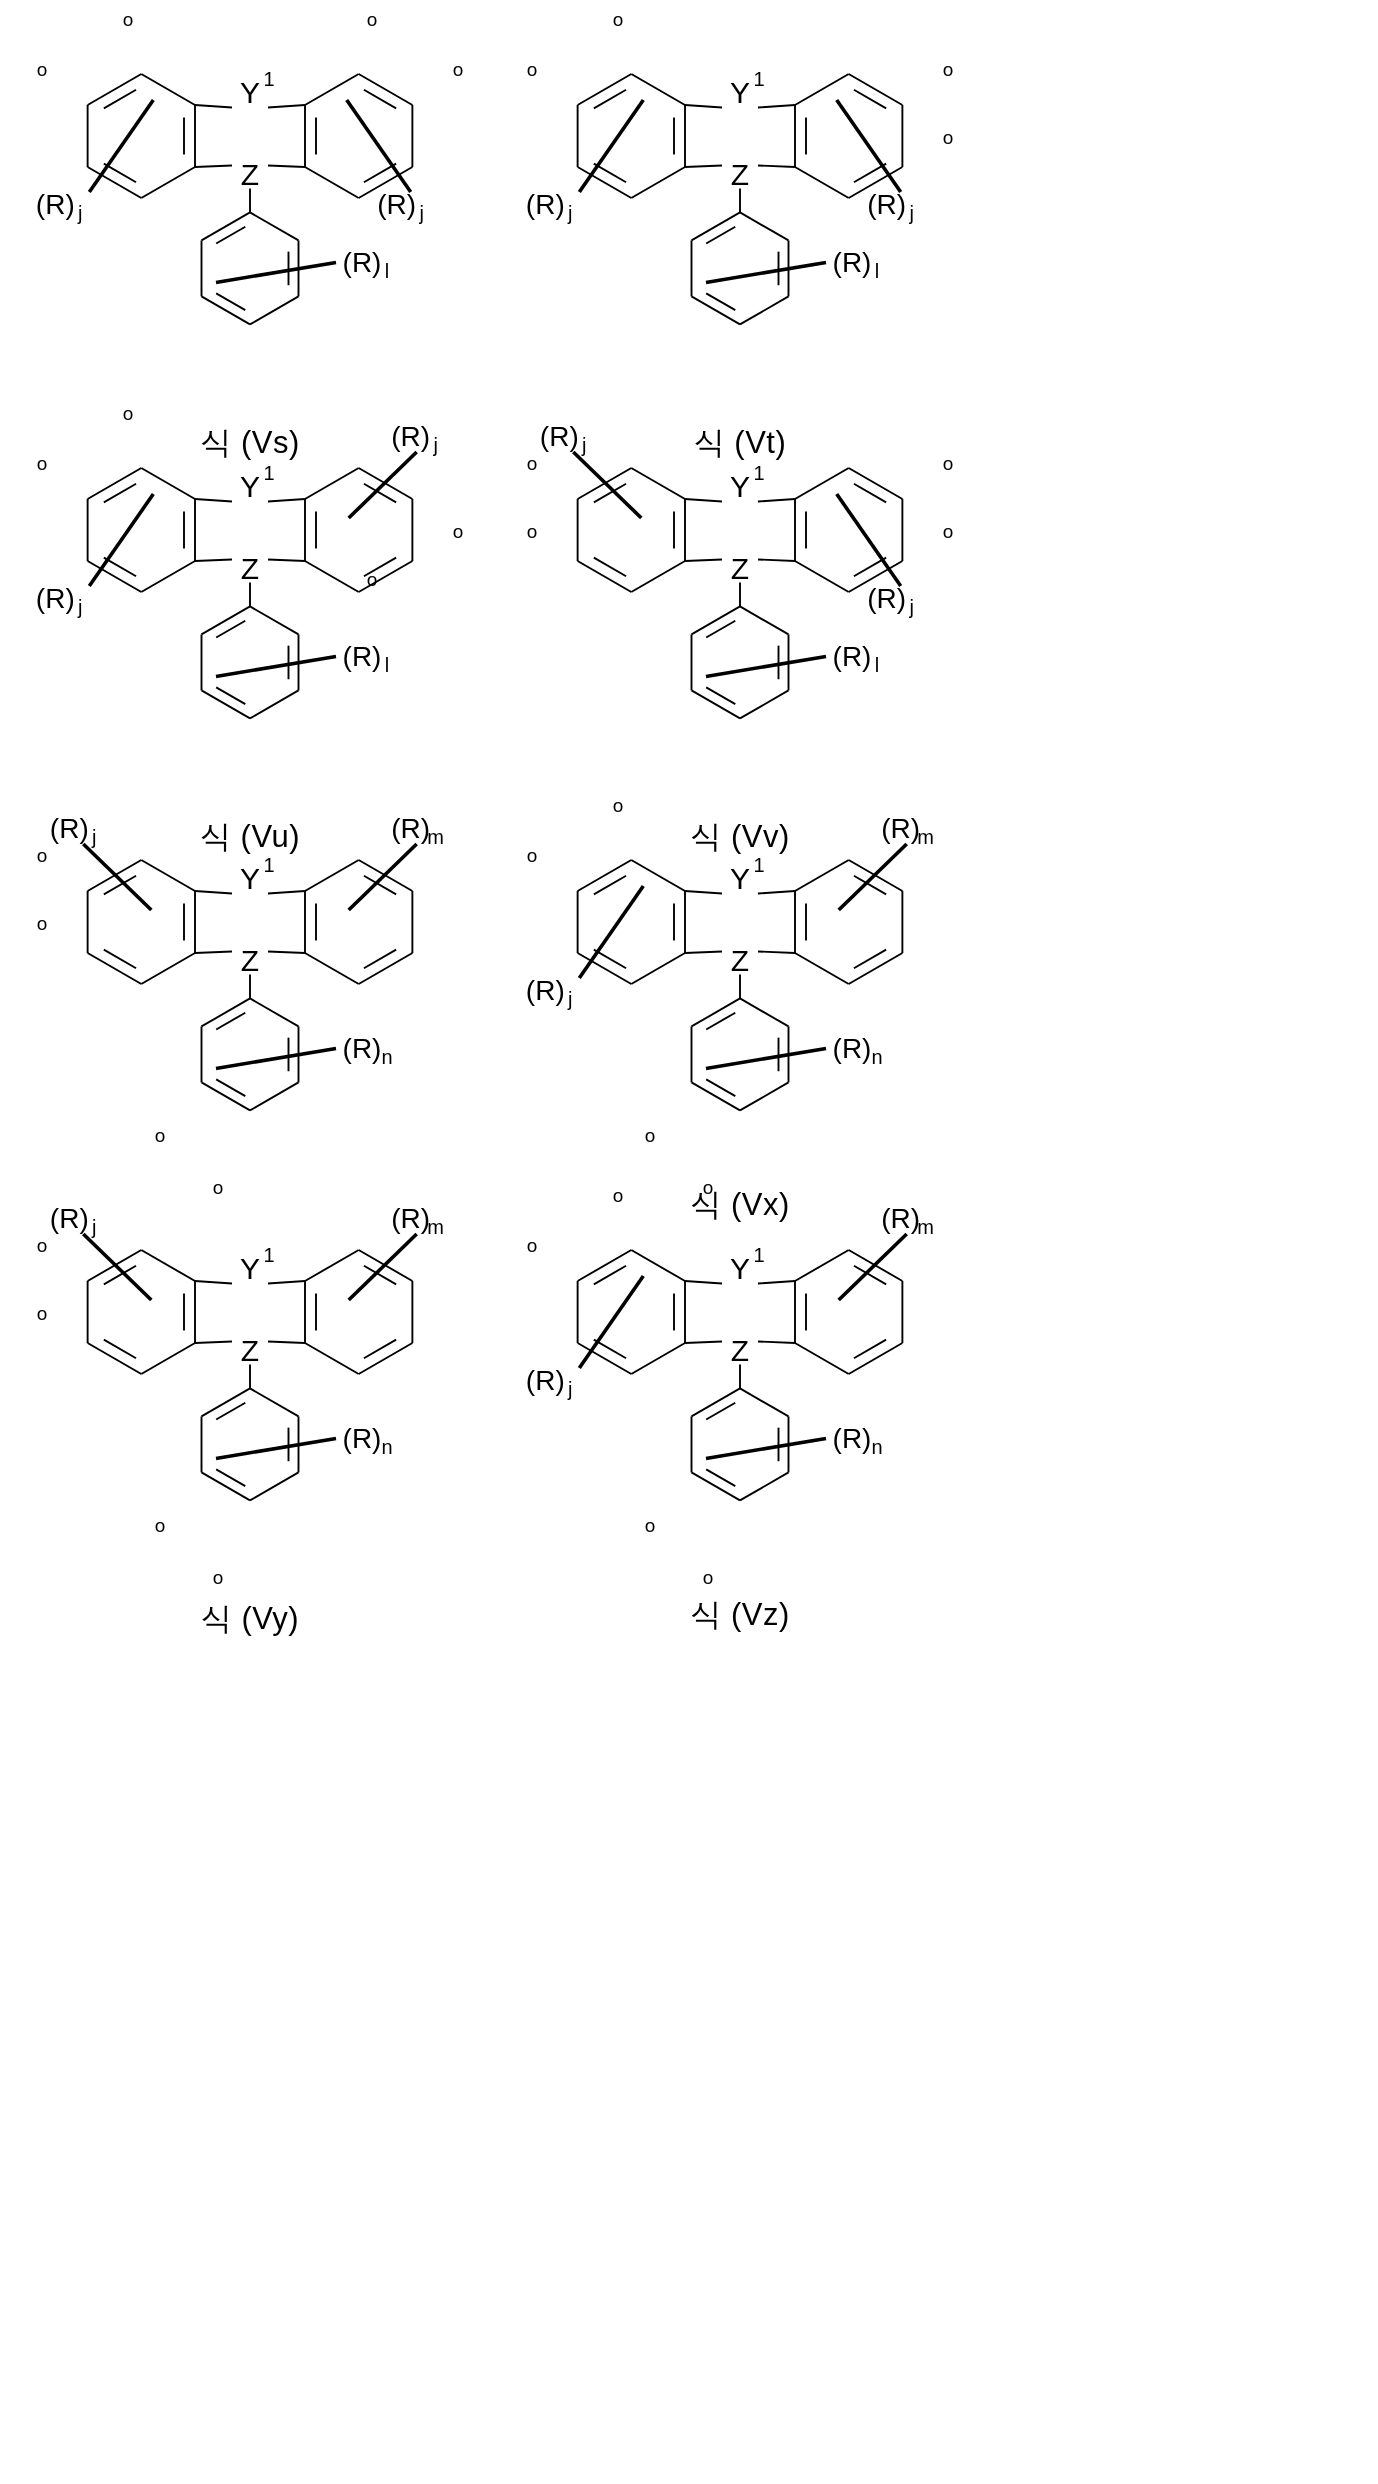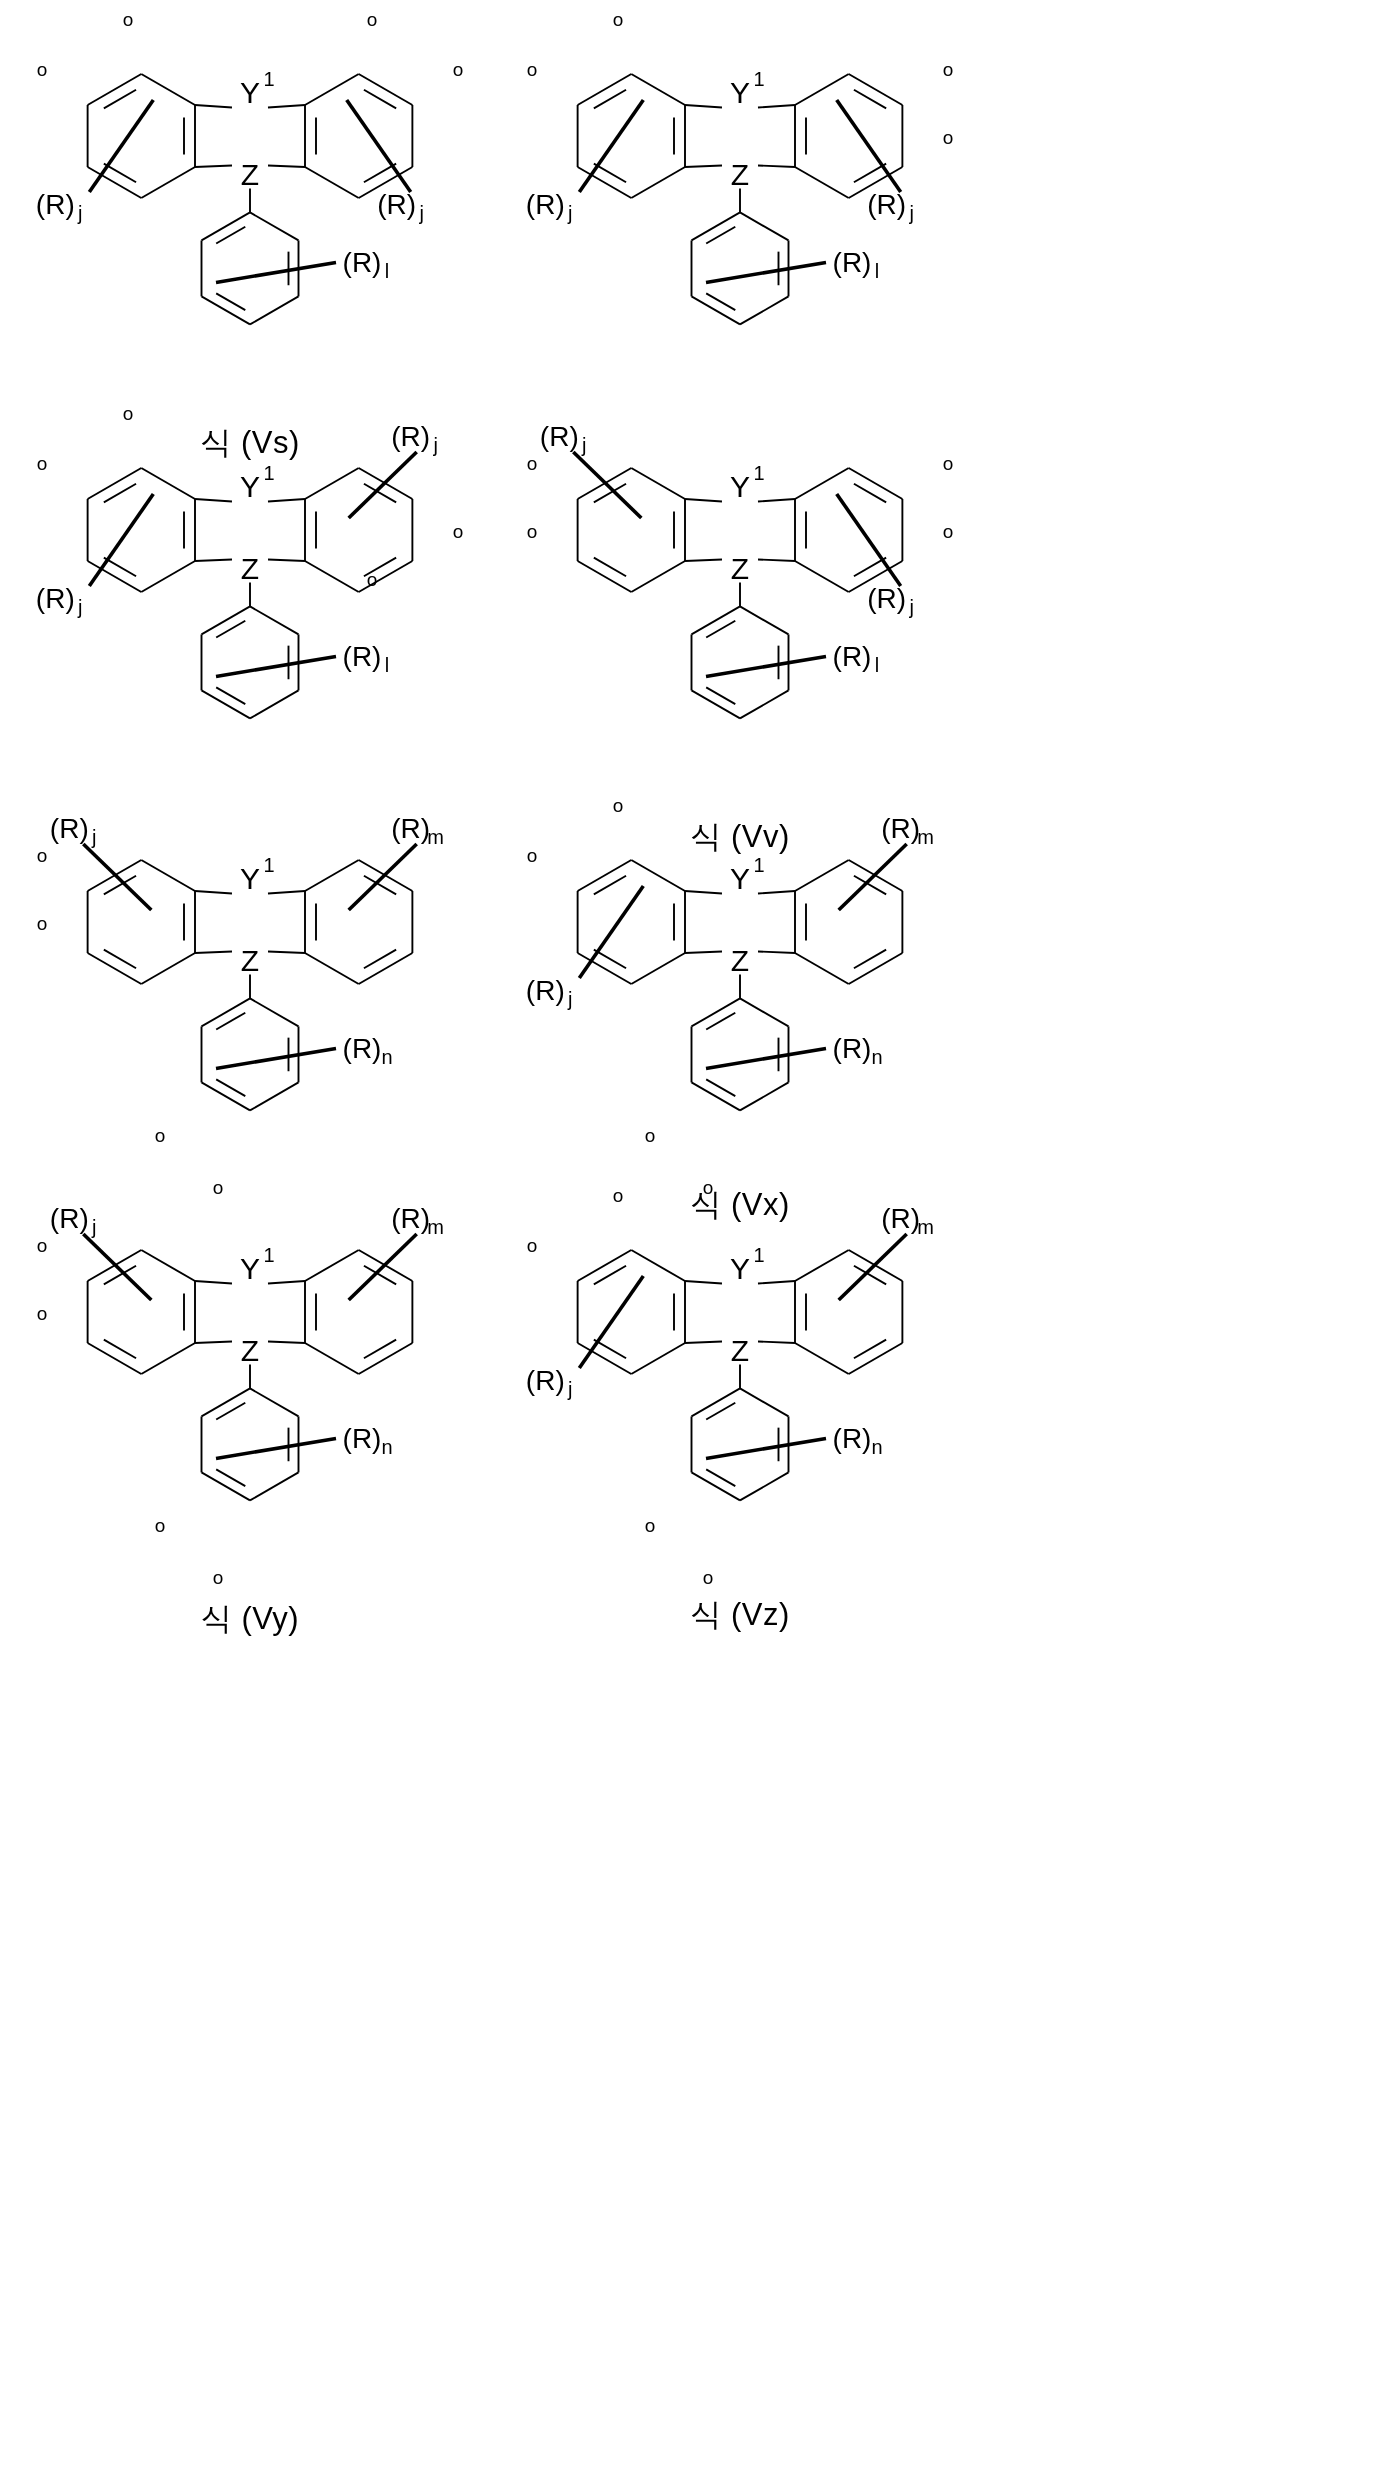--- a/index.html
+++ b/index.html
@@ -147,20 +147,21 @@
         <text x="386.6935750346352" y="210" text-anchor="middle" class="lbl-R">(R)</text>
         <text x="411.6935750346352" y="216" text-anchor="middle" class="lbl-Rsub">j</text>
         <line x1="206" y1="278.44" x2="326" y2="258.44" stroke="#000" stroke-width="3.6" stroke-linecap="butt"></line>
         <text x="352" y="268.44" text-anchor="middle" class="lbl-R">(R)</text>
         <text x="377" y="274.44" text-anchor="middle" class="lbl-Rsub">l</text>
         <text x="118" y="22" text-anchor="middle" class="lbl-o">o</text>
         <text x="32" y="72" text-anchor="middle" class="lbl-o">o</text>
         <text x="448" y="72" text-anchor="middle" class="lbl-o">o</text>
         <text x="448" y="140" text-anchor="middle" class="lbl-o">o</text>
       </svg>
+      <div class="caption" style="top: 418px;">식 (Vt)</div>
     </div>
     <div class="cell" style="left: 10px; top: 398px; width: 480px; height: 430px;">
       <svg width="480" height="430" viewBox="0 0 480 430" class="struct-svg">
         <line x1="131.30642496536478" y1="70" x2="185" y2="101" stroke="#000" stroke-width="1.9" stroke-linecap="butt"></line>
         <line x1="185" y1="101" x2="185" y2="163" stroke="#000" stroke-width="1.9" stroke-linecap="butt"></line>
         <line x1="185" y1="163" x2="131.30642496536478" y2="194" stroke="#000" stroke-width="1.9" stroke-linecap="butt"></line>
         <line x1="131.30642496536478" y1="194" x2="77.61284993072958" y2="163" stroke="#000" stroke-width="1.9" stroke-linecap="butt"></line>
         <line x1="77.61284993072958" y1="163" x2="77.6128499307296" y2="101" stroke="#000" stroke-width="1.9" stroke-linecap="butt"></line>
         <line x1="77.6128499307296" y1="101" x2="131.30642496536478" y2="70" stroke="#000" stroke-width="1.9" stroke-linecap="butt"></line>
         <line x1="93.85156493765663" y1="104.32627944162883" x2="126.06770995843775" y2="85.72627944162883" stroke="#000" stroke-width="1.9" stroke-linecap="butt"></line>
@@ -199,20 +200,21 @@
         <text x="400.6935750346352" y="48" text-anchor="middle" class="lbl-R">(R)</text>
         <text x="425.6935750346352" y="54" text-anchor="middle" class="lbl-Rsub">j</text>
         <line x1="206" y1="278.44" x2="326" y2="258.44" stroke="#000" stroke-width="3.6" stroke-linecap="butt"></line>
         <text x="352" y="268.44" text-anchor="middle" class="lbl-R">(R)</text>
         <text x="377" y="274.44" text-anchor="middle" class="lbl-Rsub">l</text>
         <text x="118" y="22" text-anchor="middle" class="lbl-o">o</text>
         <text x="32" y="72" text-anchor="middle" class="lbl-o">o</text>
         <text x="448" y="140" text-anchor="middle" class="lbl-o">o</text>
         <text x="362" y="188" text-anchor="middle" class="lbl-o">o</text>
       </svg>
+      <div class="caption" style="top: 418px;">식 (Vu)</div>
     </div>
     <div class="cell" style="left: 500px; top: 398px; width: 480px; height: 430px;">
       <svg width="480" height="430" viewBox="0 0 480 430" class="struct-svg">
         <line x1="131.30642496536478" y1="70" x2="185" y2="101" stroke="#000" stroke-width="1.9" stroke-linecap="butt"></line>
         <line x1="185" y1="101" x2="185" y2="163" stroke="#000" stroke-width="1.9" stroke-linecap="butt"></line>
         <line x1="185" y1="163" x2="131.30642496536478" y2="194" stroke="#000" stroke-width="1.9" stroke-linecap="butt"></line>
         <line x1="131.30642496536478" y1="194" x2="77.61284993072958" y2="163" stroke="#000" stroke-width="1.9" stroke-linecap="butt"></line>
         <line x1="77.61284993072958" y1="163" x2="77.6128499307296" y2="101" stroke="#000" stroke-width="1.9" stroke-linecap="butt"></line>
         <line x1="77.6128499307296" y1="101" x2="131.30642496536478" y2="70" stroke="#000" stroke-width="1.9" stroke-linecap="butt"></line>
         <line x1="93.85156493765663" y1="104.32627944162883" x2="126.06770995843775" y2="85.72627944162883" stroke="#000" stroke-width="1.9" stroke-linecap="butt"></line>

